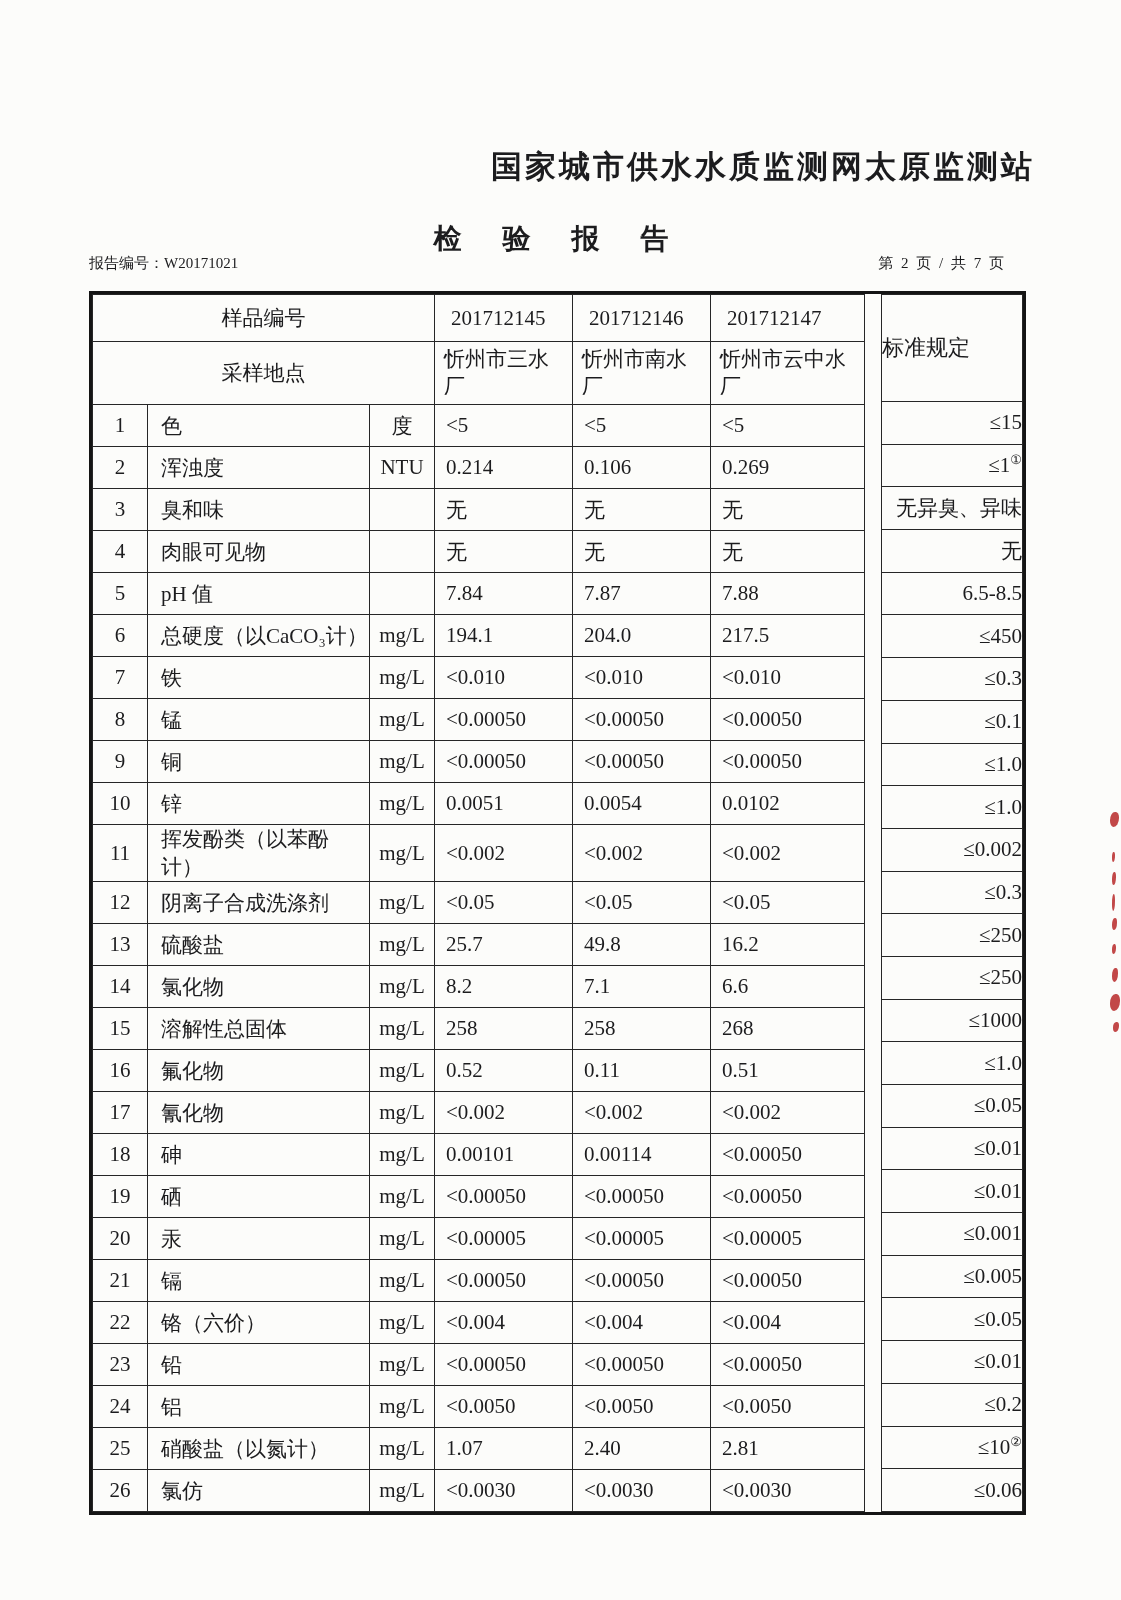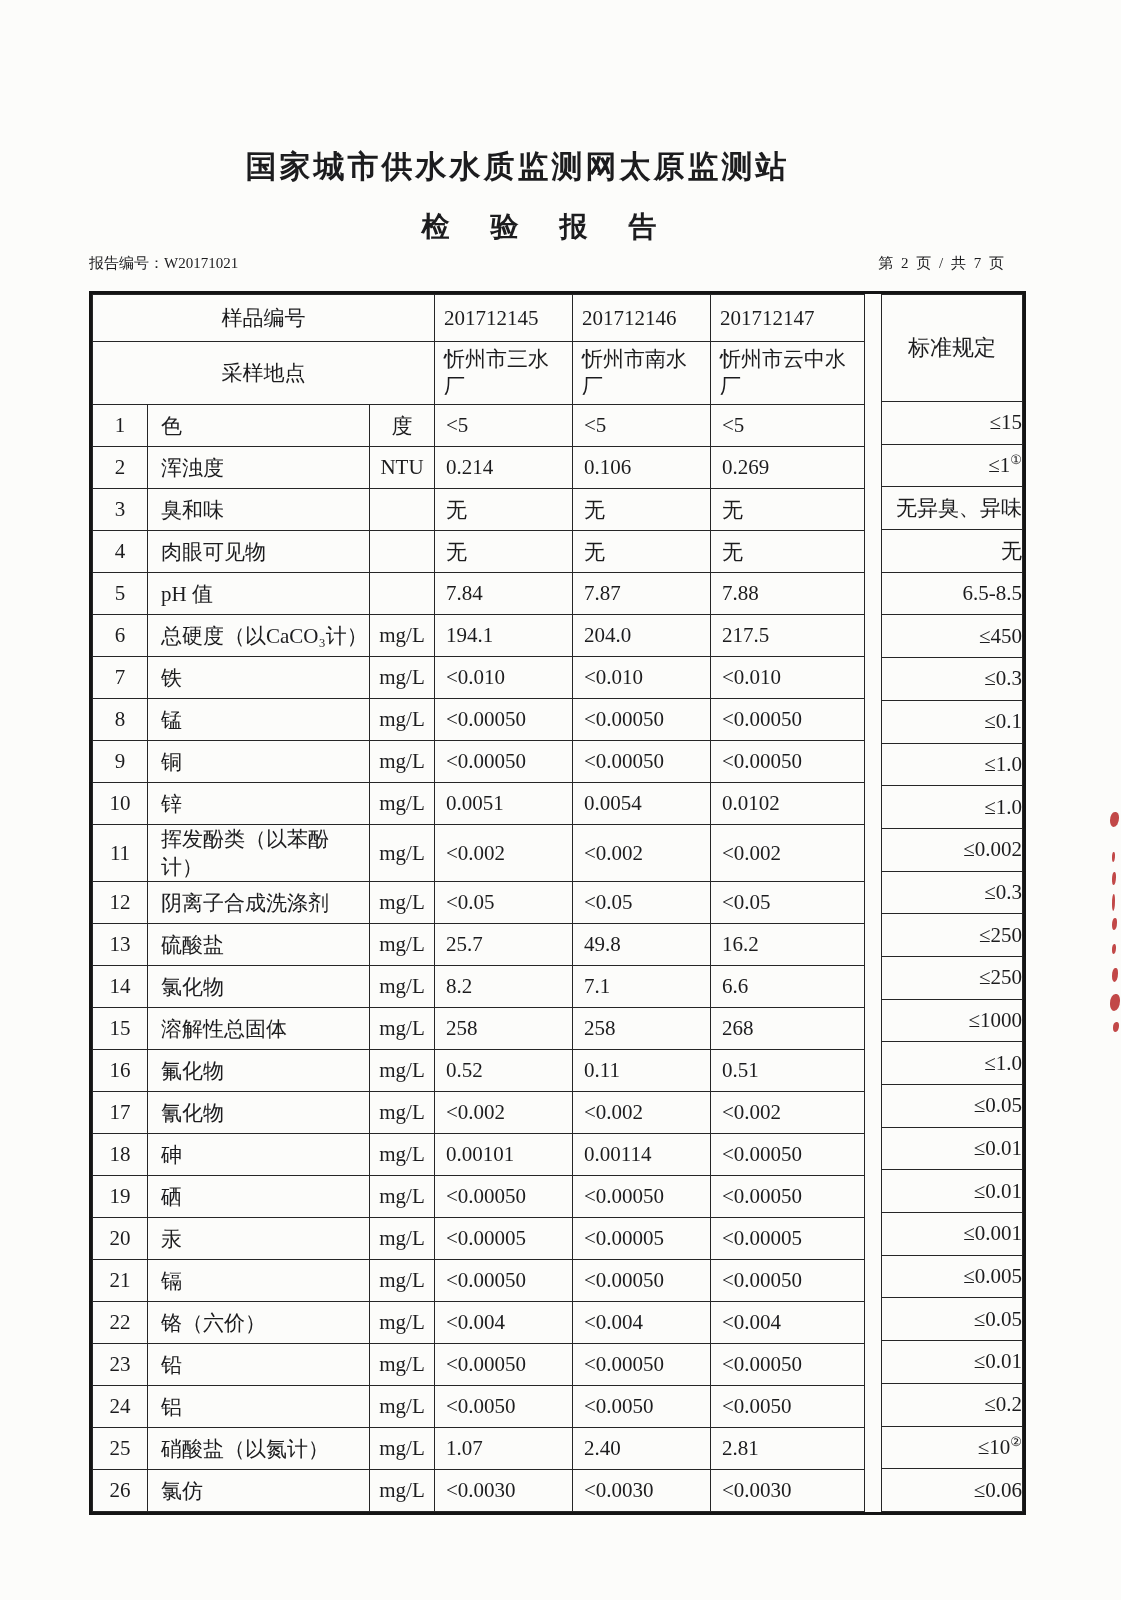--- a/index.html
+++ b/index.html
@@ -11,24 +11,24 @@
   html,body{margin:0;padding:0;}
   body{width:1121px;height:1600px;background:#ffffff;}
   .page{
     position:relative;width:1121px;height:1600px;overflow:hidden;
     background:var(--paper);
     color:var(--ink);
     font-family:"Liberation Serif","DejaVu Serif",serif;
   }
   .doc-title{
     position:absolute;top:146px;left:0;width:1035px;margin:0;
-    text-align:center;font-size:31px;font-weight:700;letter-spacing:3px;
+    text-align:right;font-size:31px;font-weight:700;letter-spacing:3px;
   }
   .doc-subtitle{
-    position:absolute;top:204px;left:0;width:1070px;margin:4px;
+    position:absolute;top:204px;left:0;width:1070px;margin:16px;
     text-align:center;font-size:28px;font-weight:700;letter-spacing:17px;text-indent:17px;
   }
   .meta-row{
     position:absolute;top:254px;left:89px;width:917px;
     display:flex;justify-content:space-between;align-items:baseline;
     font-size:15px;
   }
   .meta-left{white-space:nowrap;}
   .meta-right{white-space:nowrap;letter-spacing:2px;}
   .table-wrap{
@@ -43,25 +43,25 @@
     font-size:21px;color:var(--ink);
     vertical-align:middle;
     padding:0;
     overflow:hidden;
   }
   .main{width:772px;border-radius:20px;}
   .std{width:141px;}
   .h1 td{height:46px;}
   .h2 td{height:58px;}
   tbody td{height:41px;}
-  .std-head{height:106px;text-align:center;font-size:22px;}
+  .std-head{height:106px;text-align:left;font-size:22px;}
   .c-center{text-align:center;}
   .c-name{text-align:left;padding-left:13px;}
   .c-val{text-align:left;padding-left:11px;}
-  .c-id{text-align:left;padding-left:9px;}
+  .c-id{text-align:left;padding-left:16px;}
   .c-loc{text-align:left;padding:2px 6px 2px 9px;line-height:27px;}
   .std-val{text-align:right;padding-left:9px;}
   .gap-strip{width:16px;background:var(--paper);}
   sup.circ{font-size:13px;vertical-align:super;line-height:0;}
   
   .frag{position:absolute;background:var(--stamp);border-radius:55% 35% 60% 40%;}
   .f1{right:2px;top:812px;width:9px;height:15px;}
   .f2{right:6px;top:852px;width:3px;height:10px;}
   .f3{right:5px;top:872px;width:4px;height:13px;}
   .f4{right:6px;top:894px;width:3px;height:17px;}

